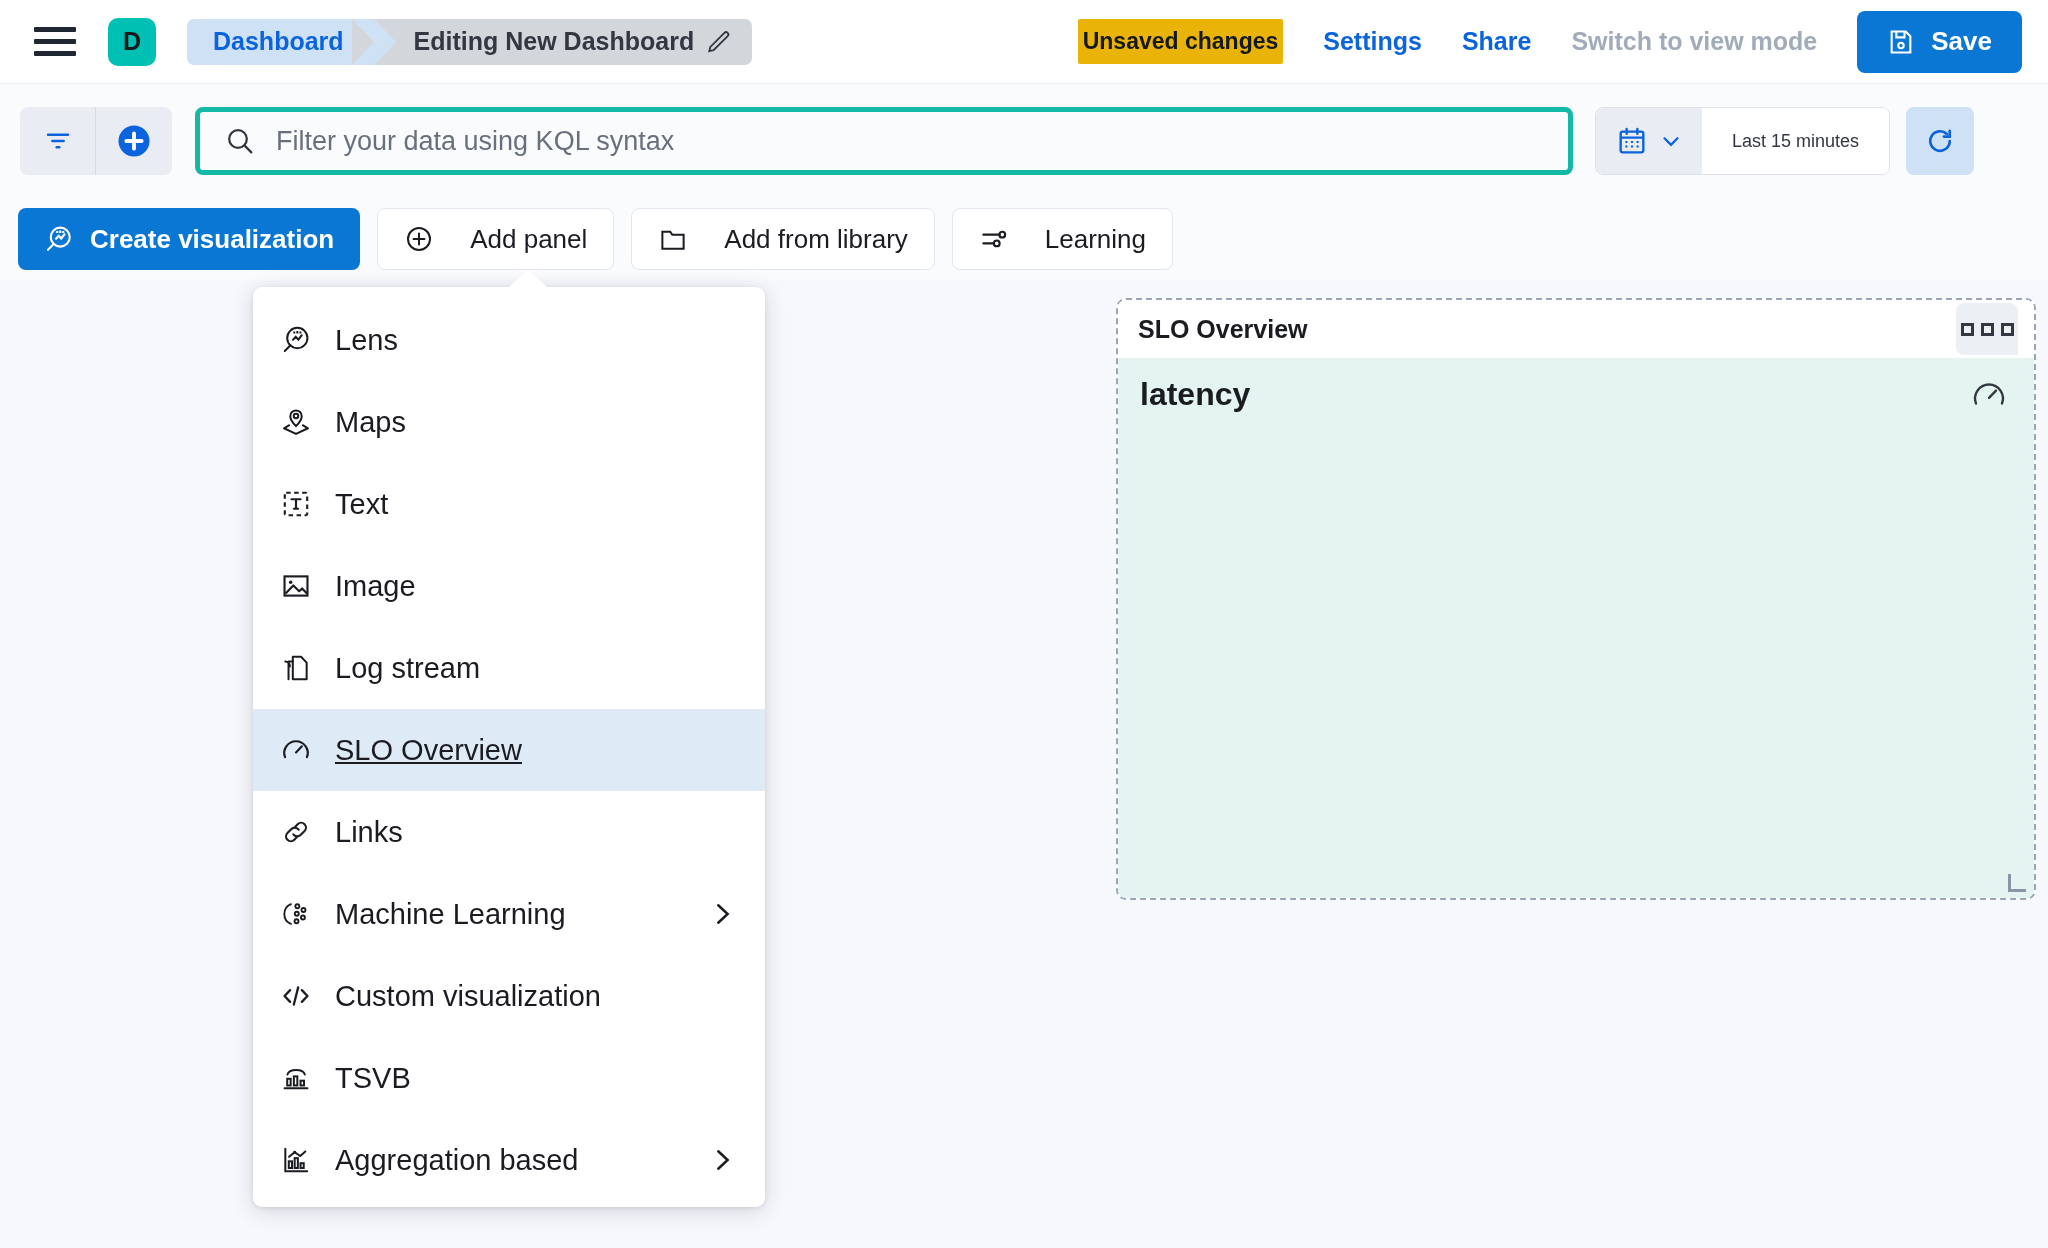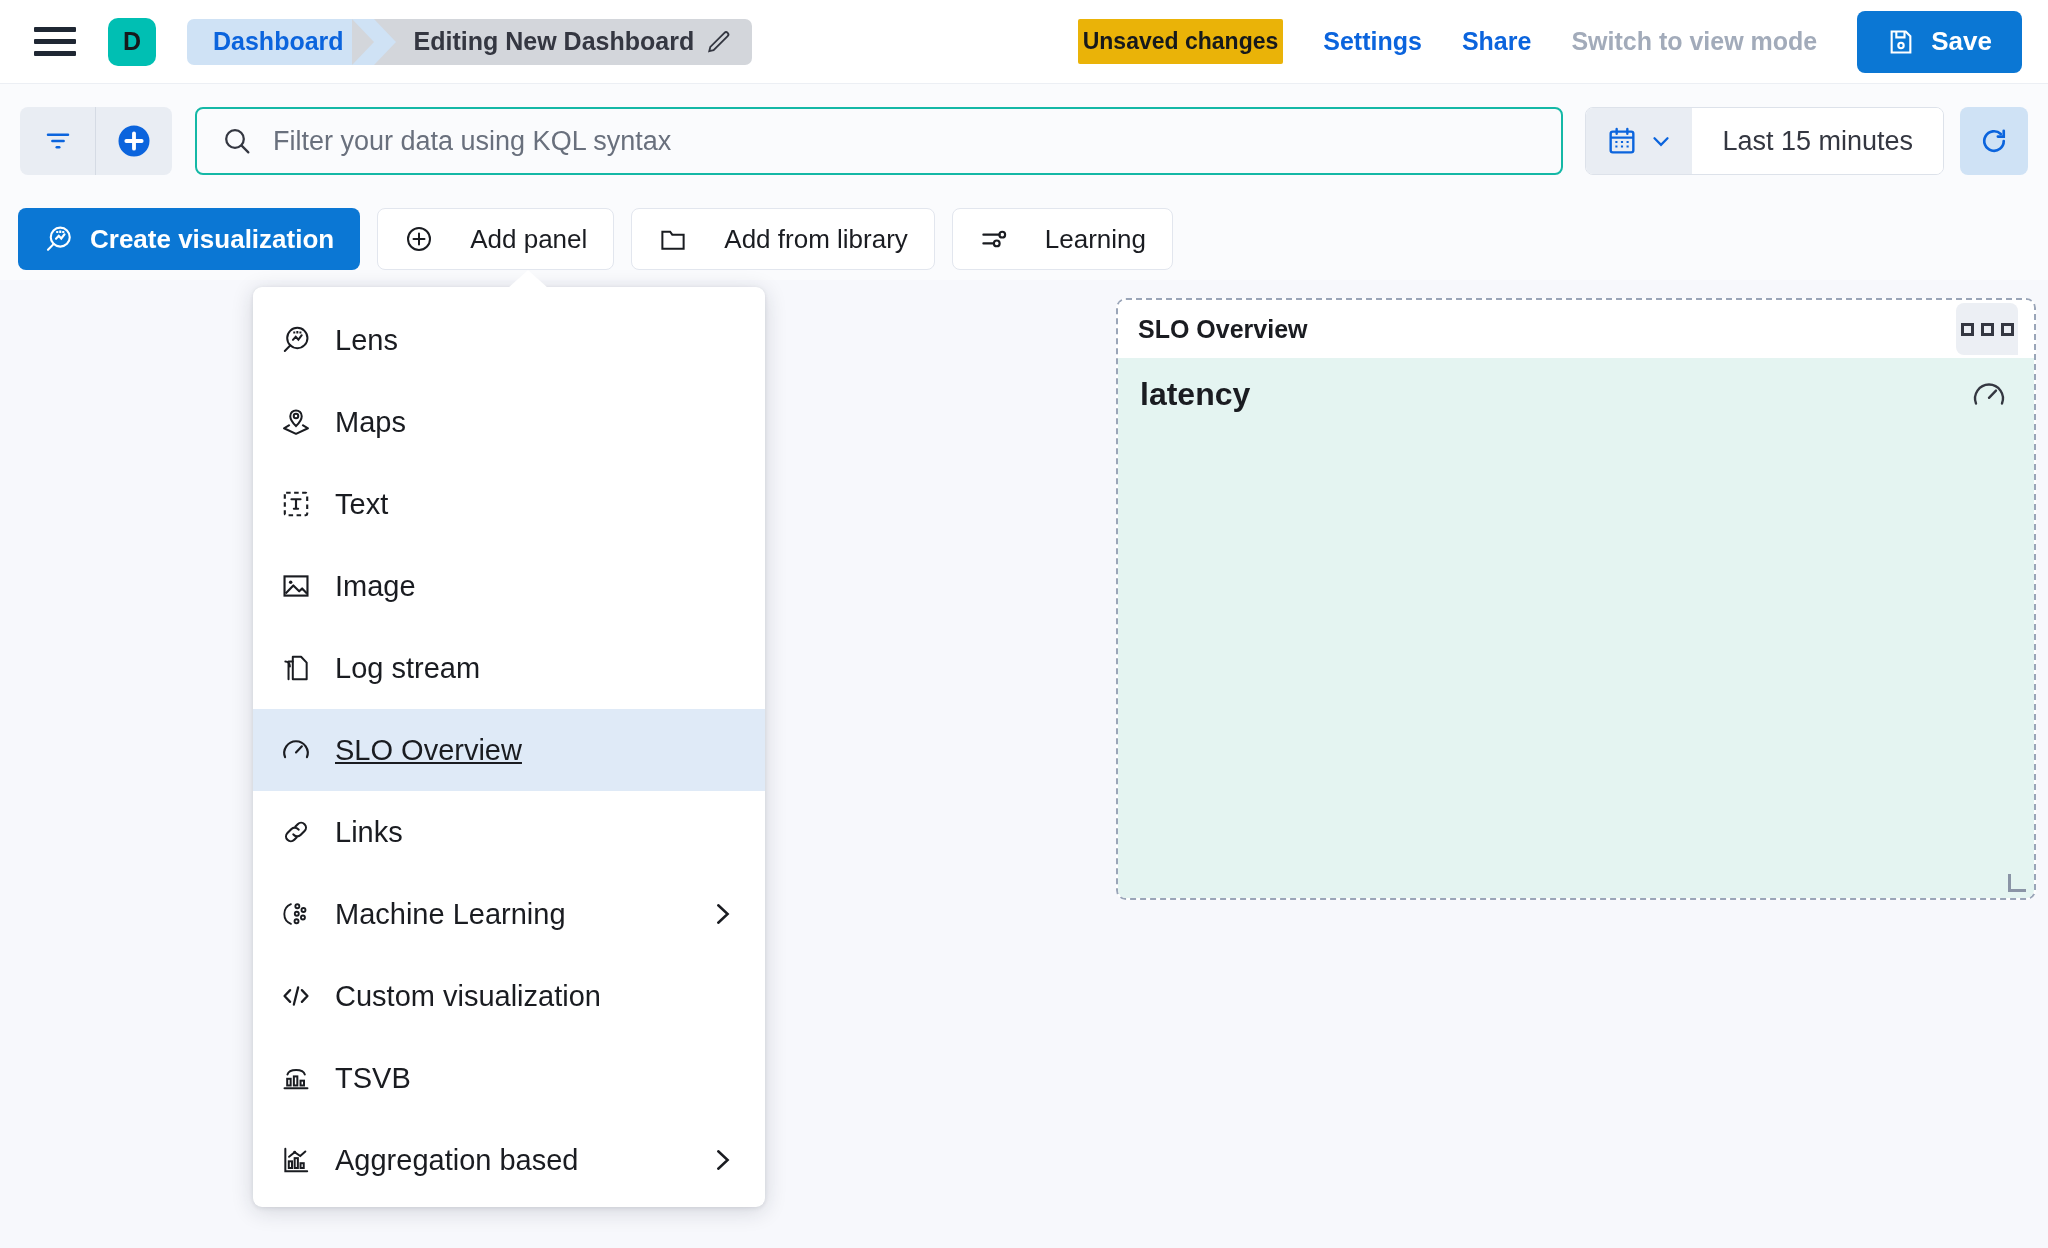--- a/index.html
+++ b/index.html
@@ -92,38 +92,38 @@
   .filter-group { display: flex; height: 68px; }
   .filter-btn {
     width: 76px; height: 68px; background: #e9edf3;
     display: flex; align-items: center; justify-content: center; cursor: pointer;
   }
   .filter-btn.first { border-radius: 8px 0 0 8px; border-right: 1px solid #d5dbe4; }
   .filter-btn.second { border-radius: 0 8px 8px 0; }
 
   .search-box {
     margin-left: 23px; flex: 1; height: 68px;
-    background: #fafbfd; border: 2px solid #14b8a6; border-radius: 8px;
+    background: #fafbfd; border: 5px solid #14b8a6; border-radius: 8px;
     display: flex; align-items: center; padding: 0 24px; gap: 20px;
     max-width: 1378px; cursor: text;
   }
   .search-placeholder { font-size: 27px; color: #69707d; }
 
   .datepicker {
     margin-left: 22px; height: 68px; display: flex; align-items: stretch;
     border: 1px solid #dde2ea; border-radius: 8px; overflow: hidden;
     background: #fff;
   }
   .dp-left {
     background: #e9edf3; display: flex; align-items: center; gap: 10px;
     padding: 0 18px 0 20px; cursor: pointer;
   }
   .dp-right {
     background: #fff; display: flex; align-items: center;
-    padding: 0 30px; font-size: 27px; color: #343741; cursor: pointer;
+    padding: 0 30px; font-size: 18px; color: #343741; cursor: pointer;
     white-space: nowrap;
   }
   .refresh-btn {
     margin-left: 16px; width: 68px; height: 68px;
     background: #cfe2f5; border-radius: 8px;
     display: flex; align-items: center; justify-content: center; cursor: pointer;
   }
 
   
   .toolbar {

